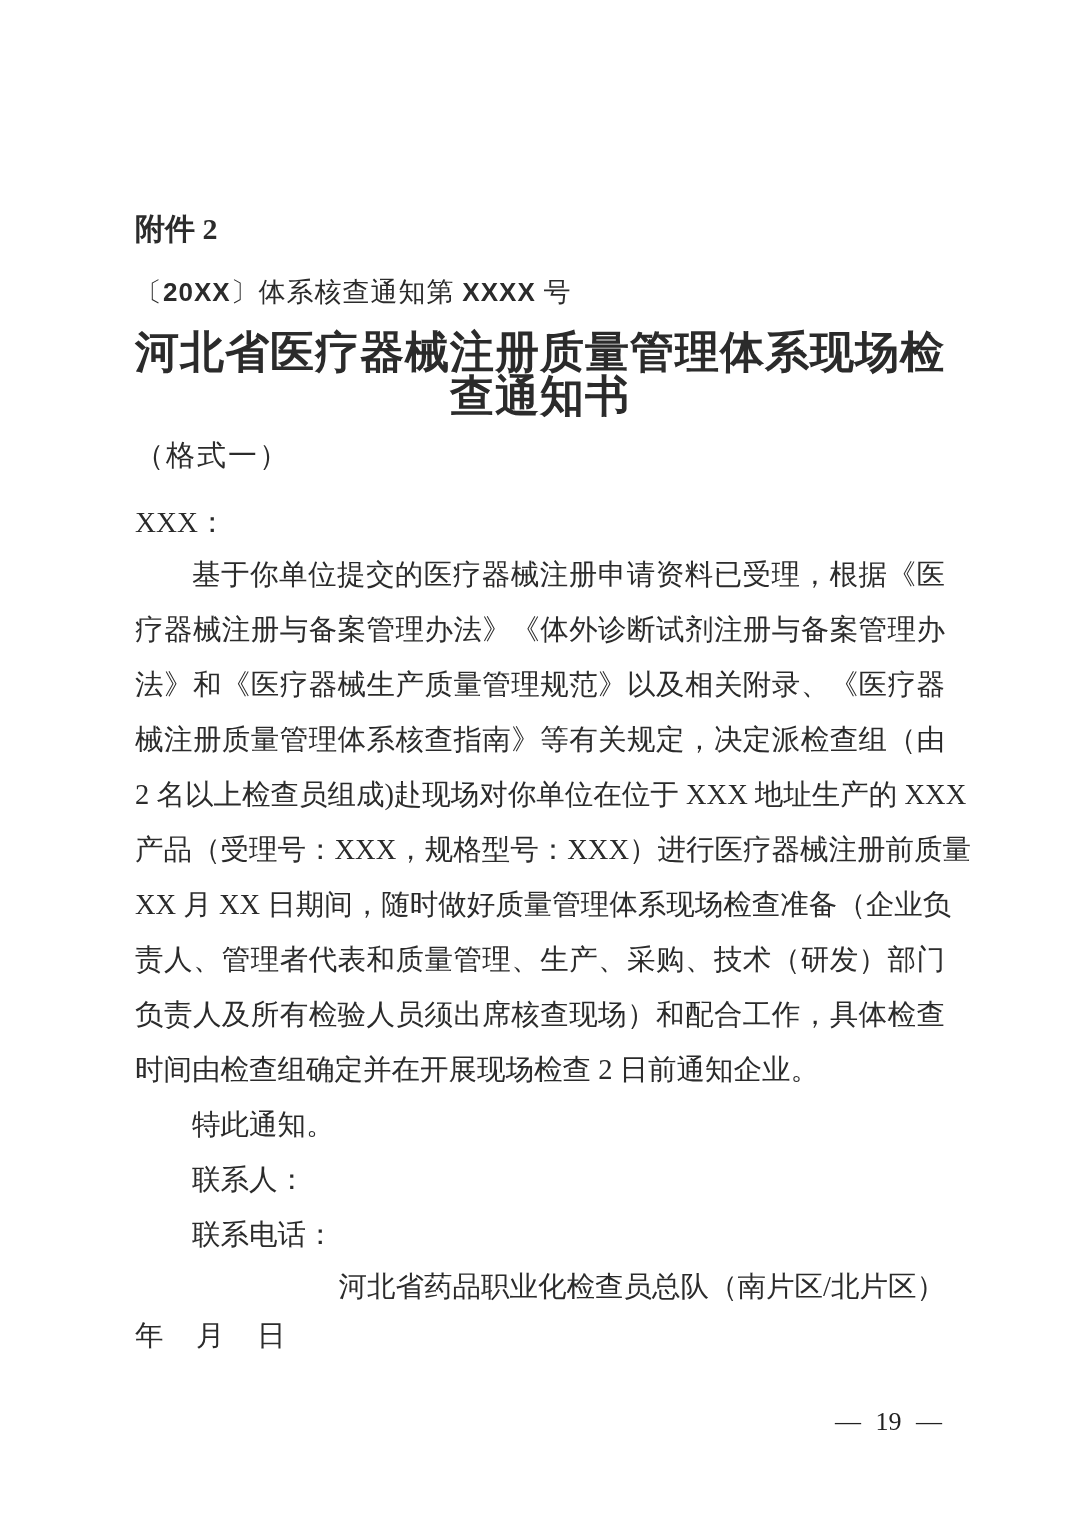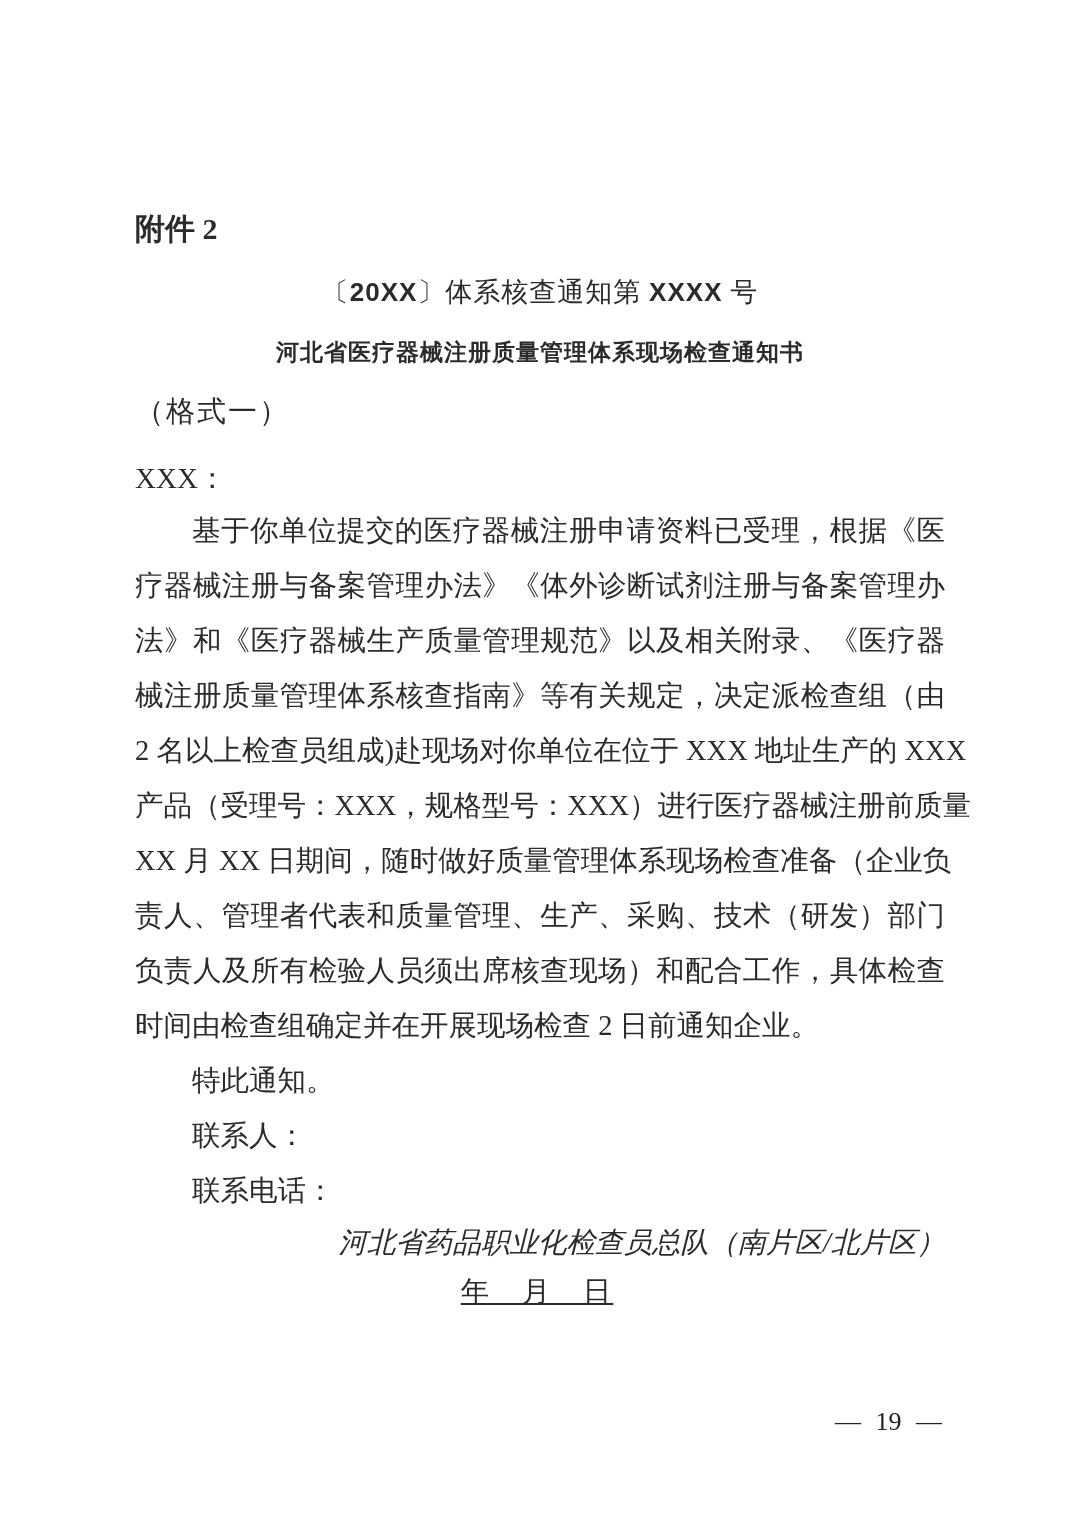--- a/index.html
+++ b/index.html
@@ -20,34 +20,34 @@
     overflow: hidden;
   }
   .attachment {
     margin-top: 193px;
     font-size: 30px;
     font-weight: bold;
     line-height: 36px;
   }
   .doc-number {
     margin-top: 28px;
-    text-align: center;
+    text-align: left;
     font-size: 27px;
     line-height: 34px;
     letter-spacing: 1px;
   }
   .doc-number .num {
     font-weight: bold;
     font-family: "Liberation Sans", "DejaVu Sans", sans-serif;
     font-size: 26px;
   }
   .title {
     margin-top: 22px;
     text-align: center;
-    font-size: 23px;
+    font-size: 44px;
     font-weight: bold;
     line-height: 44px;
     letter-spacing: 1px;
   }
   .format-label {
     margin-top: 16px;
     font-size: 29px;
     line-height: 40px;
     letter-spacing: 2px;
   }
@@ -73,29 +73,27 @@
   .notice-line,
   .contact-line {
     font-size: 28.5px;
     line-height: 55px;
     text-indent: 57px;
   }
   .issuer-line {
     font-size: 28.5px;
     line-height: 50px;
     text-align: right;
-    font-style: italic;
   }
   .date-line {
     font-size: 28.5px;
     line-height: 48px;
-    text-align: center;
+    text-align: left;
     padding-right: 6px;
     letter-spacing: 2px;
-    text-decoration: underline;
   }
   .page-number {
     position: absolute;
     right: 138px;
     bottom: 92px;
     font-size: 26px;
     line-height: 30px;
     word-spacing: 8px;
     color: #222222;
   }

